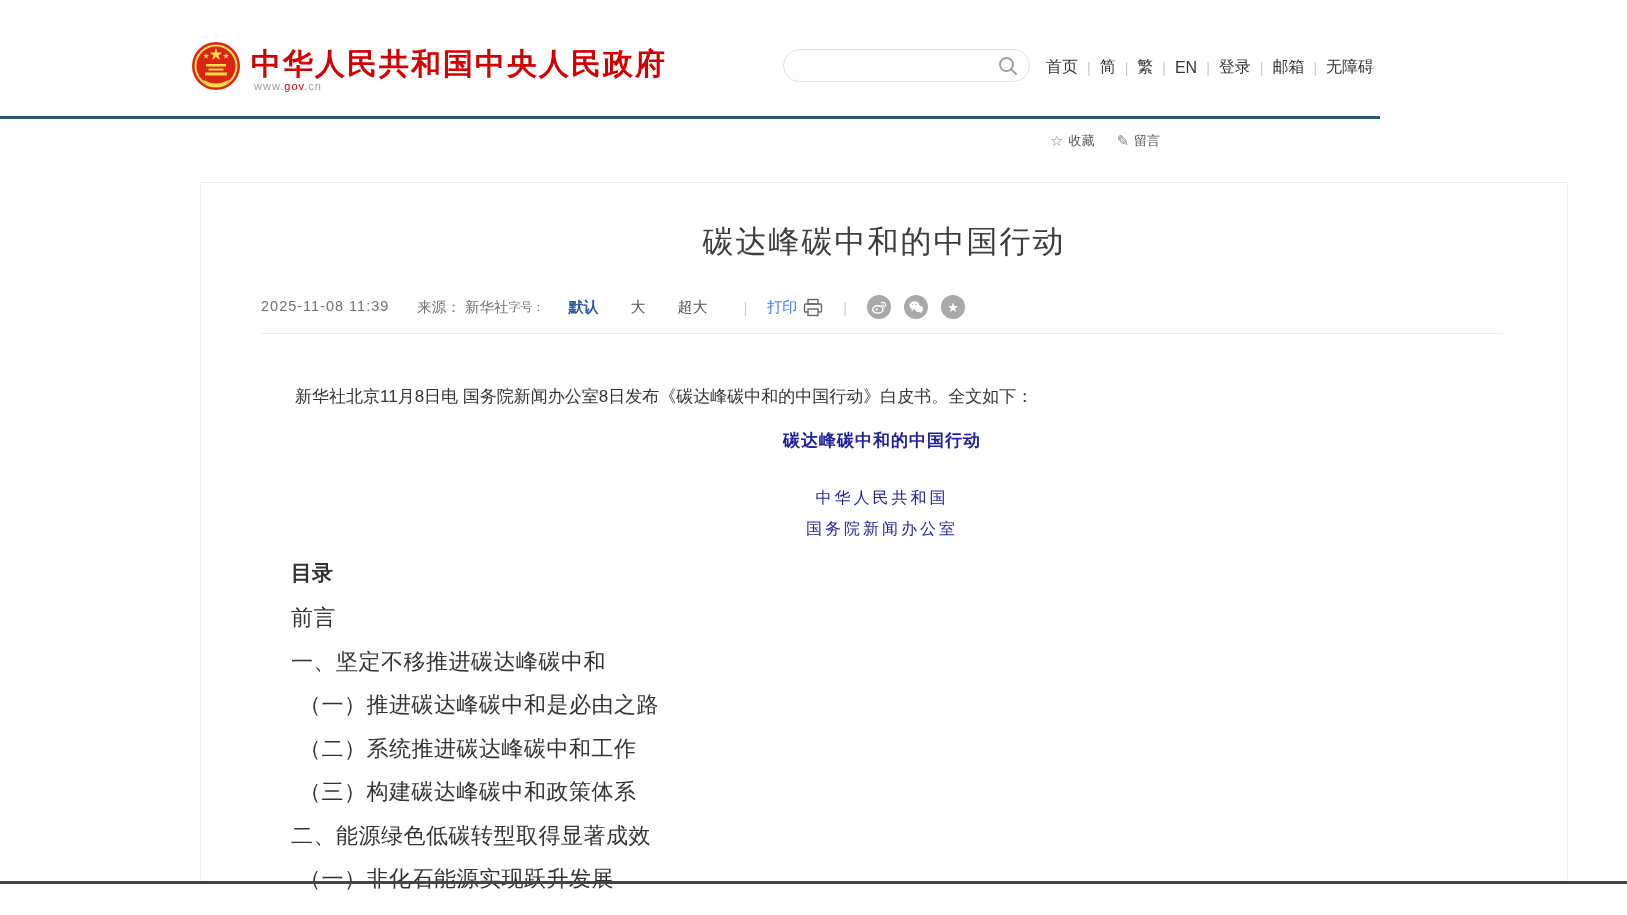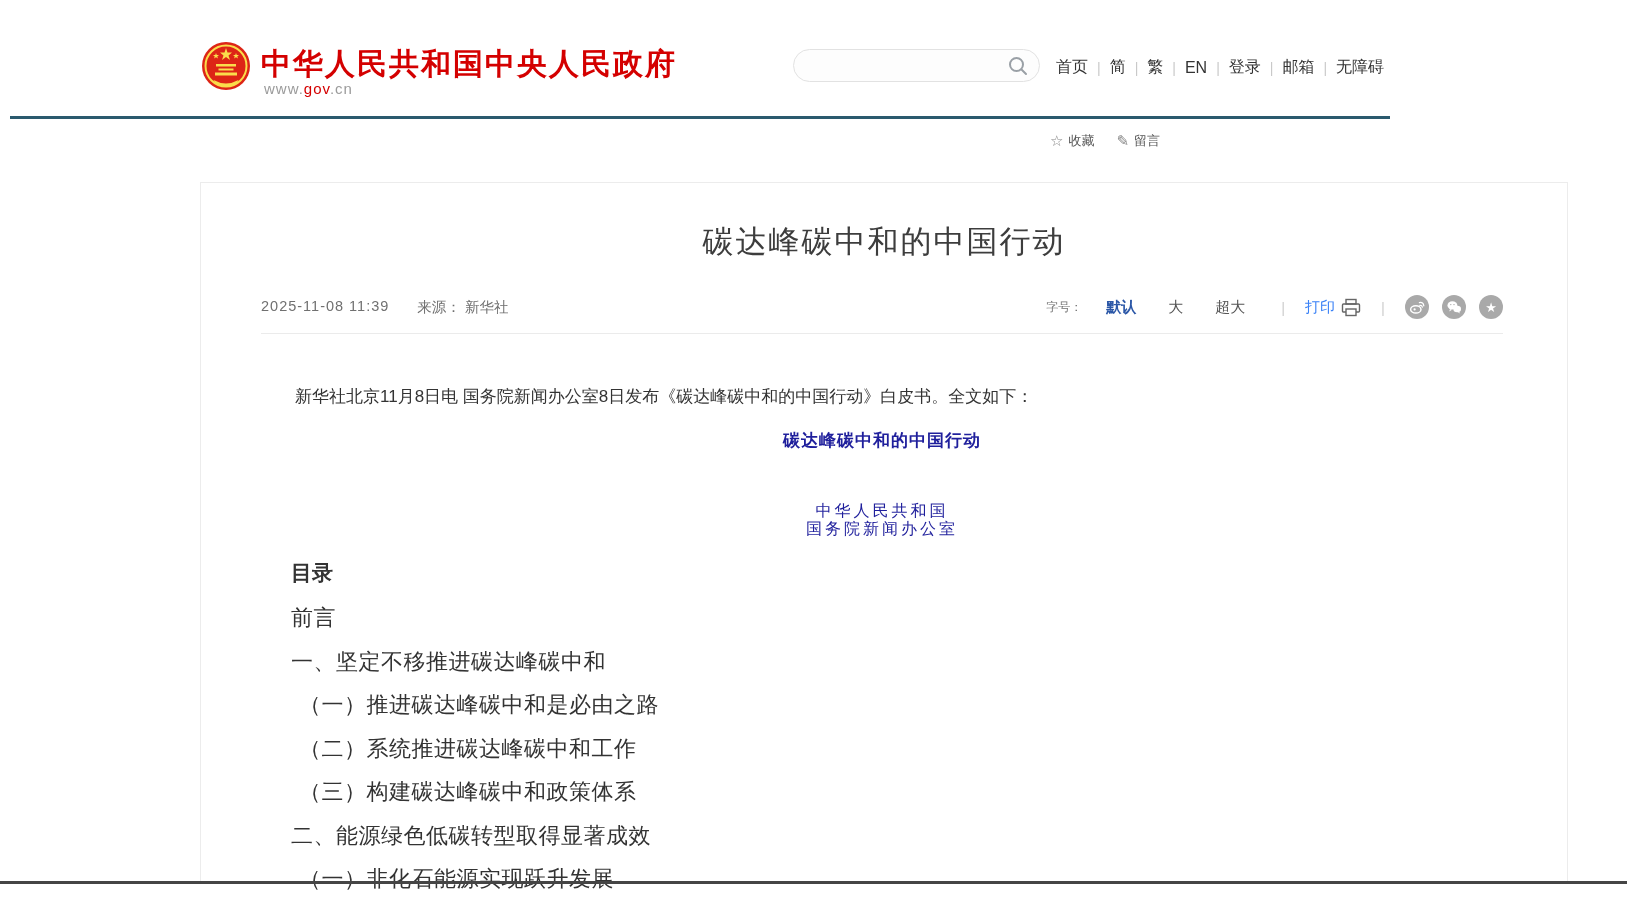--- a/index.html
+++ b/index.html
@@ -2,25 +2,25 @@
 <html><head>
 <meta charset="utf-8">
 <style>
   * { margin:0; padding:0; box-sizing:border-box; }
   html,body { width:1627px; height:915px; background:#fff; overflow:hidden;
               font-family:"Liberation Sans","DejaVu Sans",sans-serif; }
   .abs { position:absolute; }
 
   
   .header { position:absolute; left:0; top:0; width:1380px; height:119px;
-            background:#fff; border-bottom:3px solid #2a5a6e;margin-left:10px; }
+            background:#fff; border-bottom:3px solid #2a5a6e; }
   .emblem { position:absolute; left:191px; top:40px; width:50px; height:54px; }
   .site-title { position:absolute; left:251px; top:44px; font-size:30px; font-weight:bold;
                 color:#d40000; letter-spacing:2px; white-space:nowrap; }
-  .site-url { position:absolute; left:254px; top:80px; font-size:15px; color:#9b9b9b; letter-spacing:1px; }
+  .site-url { position:absolute; left:254px; top:80px; font-size:11px; color:#9b9b9b; letter-spacing:1px; }
   .site-url .red { color:#d40000; }
   .search-box { position:absolute; left:783px; top:49px; width:247px; height:33px;
                 border:1px solid #e2e2e2; border-radius:17px; background:#fdfdfd;
                 display:flex; align-items:center; }
   .search-box input { flex:1; border:none; outline:none; background:transparent;
                       padding:0 8px 0 16px; font-size:14px; color:#333; }
   .search-icon { width:22px; height:22px; margin-right:10px; cursor:pointer; }
   .top-nav { position:absolute; left:1046px; top:57px; font-size:16px; color:#333;
              white-space:nowrap; display:flex; align-items:center; }
   .top-nav a { color:#333; text-decoration:none; cursor:pointer; }
@@ -32,21 +32,21 @@
   .fav-item { display:flex; align-items:center; gap:5px; cursor:pointer; }
   .fav-item .glyph { color:#888; font-size:15px; }
 
   
   .content { position:absolute; left:200px; top:182px; width:1368px; height:700px;
              background:#fff; border:1px solid #ececec; border-bottom:none; }
   .article-title { position:absolute; left:0; width:100%; top:38px; text-align:center;
                    font-size:31px; color:#3d3d3d; letter-spacing:2px; font-weight:400; }
 
   .meta-row { position:absolute; left:60px; right:64px; top:110px; height:28px;
-              display:flex; justify-content:space-between; align-items:center; }
+              display:flex; justify-content:flex-start; align-items:center; }
   .meta-left { font-size:14.5px; color:#707070; display:flex; gap:28px; }
   .meta-left .date { letter-spacing:1px; }
   .meta-right { display:flex; align-items:center; font-size:15px; color:#666; }
   .fs-label { color:#707070; font-size:12px; margin-right:8px; }
   .fs-opt { margin:0 16px; cursor:pointer; color:#555; }
   .fs-opt.active { color:#2b57a7; font-weight:bold; }
   .pipe { color:#cfcfcf; margin:0 20px; font-size:15px; }
   .print-link { display:flex; align-items:center; gap:6px; cursor:pointer; color:#3b82f6; }
   .share-group { display:flex; gap:13px; align-items:center; }
   .share-circle { width:24px; height:24px; border-radius:50%; background:#a9a9a9;
@@ -54,21 +54,21 @@
   .share-circle .star-glyph { color:#fff; font-size:13px; line-height:1; }
   .meta-divider { position:absolute; left:60px; right:64px; top:150px;
                   border-top:1px solid #ebebeb; }
 
   
   .lead { position:absolute; left:60px; right:64px; top:200px; font-size:17px;
           color:#333; text-indent:2em; line-height:1.7; }
   .doc-line { position:absolute; left:60px; right:64px; text-align:center; color:#1f1f9c; }
   .doc-title { top:246px; font-size:17px; font-weight:bold; letter-spacing:1px; }
   .doc-date  { top:277px; font-size:15px; font-family:"DejaVu Serif","Liberation Serif",serif; }
-  .doc-org1  { top:318px; font-size:16px; font-family:"DejaVu Serif","Liberation Serif",serif; letter-spacing:3px; }
+  .doc-org1  { top:305px; font-size:16px; font-family:"DejaVu Serif","Liberation Serif",serif; letter-spacing:3px; }
   .doc-org2  { top:336px; font-size:16px; font-family:"DejaVu Serif","Liberation Serif",serif; letter-spacing:3px; }
 
   .toc-heading { position:absolute; left:90px; top:376px; font-size:21px; font-weight:bold; color:#333; }
   .toc-item { position:absolute; left:90px; font-size:22px; color:#333; letter-spacing:0.5px; }
   .toc-0 { top:420px; }
   .toc-1 { top:464px; }
   .toc-2 { top:507px; left:98px; }
   .toc-3 { top:551px; left:98px; }
   .toc-4 { top:594px; left:98px; }
   .toc-5 { top:638px; }

